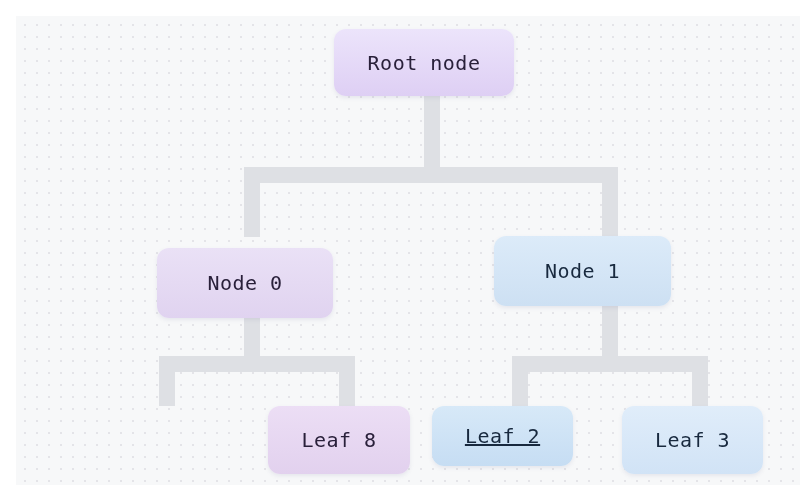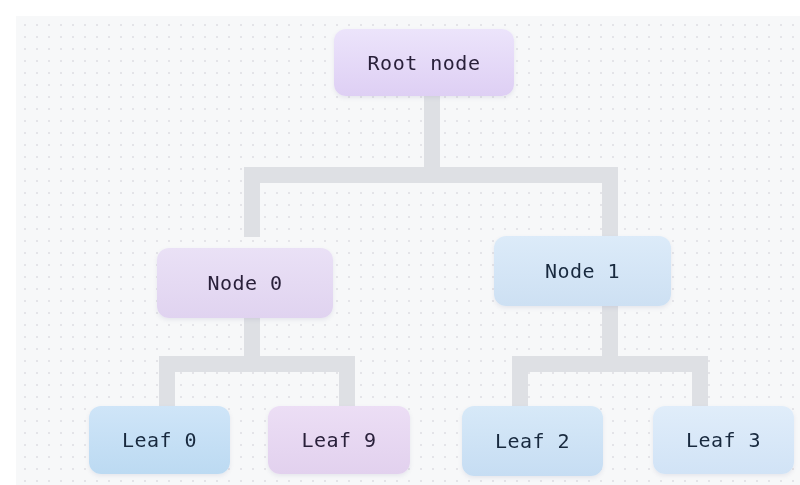--- a/index.html
+++ b/index.html
@@ -32,24 +32,24 @@
   .n-root  { left: 318px; top: 13px;  width: 180px; height: 67px;
              background: linear-gradient(180deg, #ece4fb 0%, #decff4 100%); color: #29203a; }
   .n-node0 { left: 141px; top: 221px; width: 176px; height: 70px;
              background: linear-gradient(180deg, #eae1f6 0%, #e0d3f0 100%); color: #29203a; margin-top: 11px; }
   .n-node1 { left: 478px; top: 220px; width: 177px; height: 70px;
              background: linear-gradient(180deg, #dcebf9 0%, #cde0f3 100%); color: #18293e; }
   .n-leaf0 { left: 73px;  top: 390px; width: 141px; height: 68px;
              background: linear-gradient(180deg, #cfe5f8 0%, #bcdaf2 100%); color: #18293e; }
   .n-leaf1 { left: 252px; top: 390px; width: 142px; height: 68px;
              background: linear-gradient(180deg, #ecdef5 0%, #e2d1ee 100%); color: #29203a; }
-  .n-leaf2 { left: 446px; top: 390px; width: 141px; height: 70px;
-             background: linear-gradient(180deg, #d7e9f8 0%, #c6ddf3 100%); color: #18293e; }
+  .n-leaf2 { left: 416px; top: 390px; width: 141px; height: 60px;
+             background: linear-gradient(180deg, #d7e9f8 0%, #c6ddf3 100%); color: #18293e; text-decoration: underline; }
   .n-leaf3 { left: 606px; top: 390px; width: 141px; height: 68px;
-             background: linear-gradient(180deg, #e0edfa 0%, #d1e3f6 100%); color: #18293e; margin-left: 31px; }
+             background: linear-gradient(180deg, #e0edfa 0%, #d1e3f6 100%); color: #18293e; }
 
   .connector { position: absolute; background: #dee0e4; }
   .c-v { width: 1px; }
   .c-h { height: 1px; }
 
   
   .cv-root  { left: 408px; top: 80px;  height: 71px; }
   .ch-top   { left: 228px; top: 151px; width: 359px; }
   .cv-n0a   { left: 228px; top: 151px; height: 70px; }
   .cv-n1a   { left: 586px; top: 151px; height: 69px; }
@@ -80,18 +80,17 @@
   <div class="connector c-v cv-l1"></div>
 
   <div class="connector c-v cv-n1b"></div>
   <div class="connector c-h ch-n1"></div>
   <div class="connector c-v cv-l2"></div>
   <div class="connector c-v cv-l3"></div>
 
   <div class="node n-root">Root node</div>
   <div class="node n-node0">Node 0</div>
   <div class="node n-node1">Node 1</div>
-  <div class="node n-leaf0">Leaf 0</div>
-  <div class="node n-leaf1">Leaf 9</div>
+  <div class="node n-leaf1">Leaf 8</div>
   <div class="node n-leaf2">Leaf 2</div>
   <div class="node n-leaf3">Leaf 3</div>
 
 </div>
 
 </body></html>

